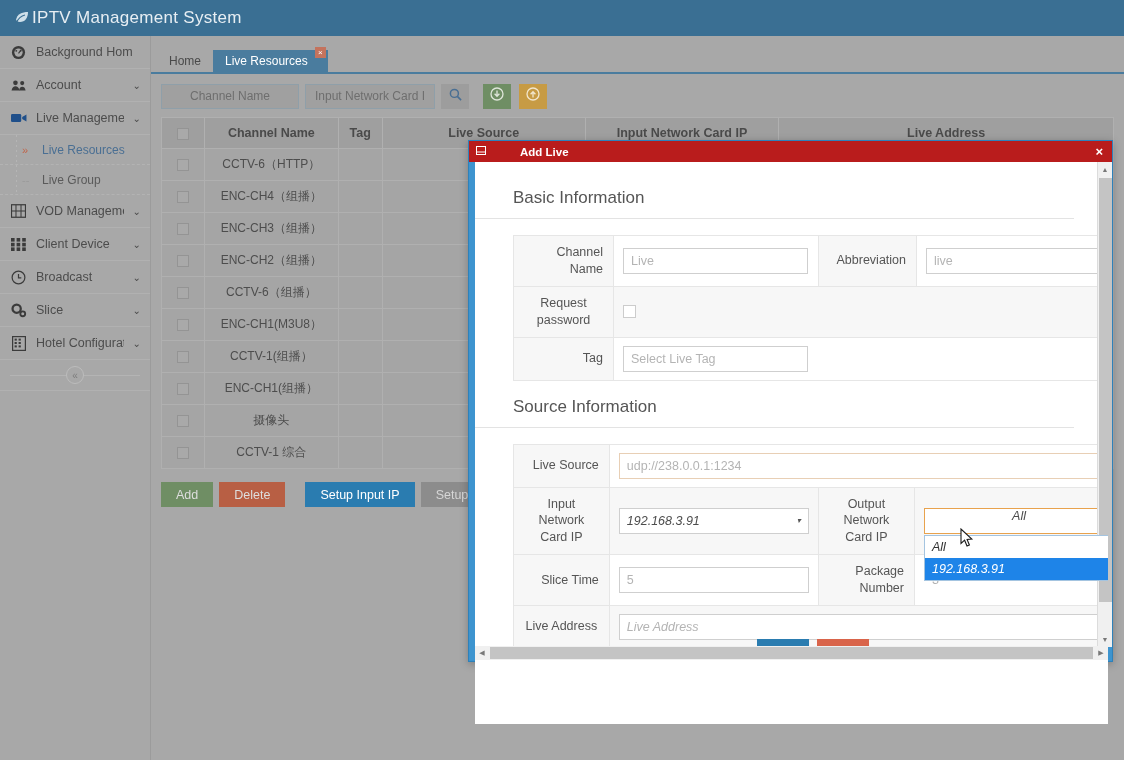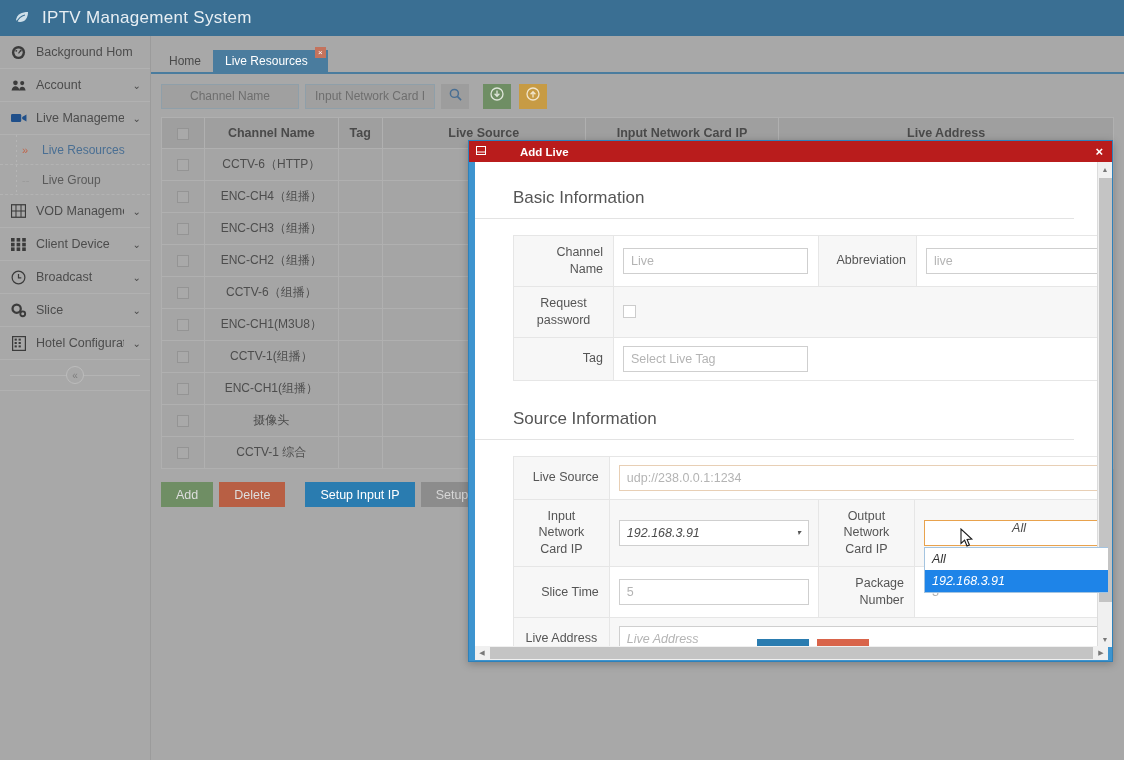--- a/index.html
+++ b/index.html
@@ -8,21 +8,21 @@
     font-family: "Liberation Sans", sans-serif;
     overflow: hidden;
     background: #ffffff;
   }
   #app { position: relative; width: 1124px; height: 760px; }
 
   
   .topbar {
     position: absolute; left: 0; top: 0; width: 1124px; height: 36px;
     background: #3a6f93;
-    display: flex; align-items: center; gap: 10px; padding-left: 12px;
+    display: flex; align-items: center; padding-left: 12px;
   }
   .topbar .logo {
     width: 20px; height: 20px; display: flex; align-items: center; justify-content: center;
   }
   .topbar .title {
     color: #e7eef3; font-size: 17px; letter-spacing: .3px;
   }
 
   
   .sidebar {
@@ -147,31 +147,31 @@
   }
   .modal-head {
     height: 21px; background: #b91c1c; color: #fff;
     display: flex; align-items: center; padding: 0 7px; font-size: 11.5px; font-weight: bold; gap: 30px;
   }
   .modal-head .mico { margin-right: 4px; font-size: 10px; }
   .modal-head .mclose {
     margin-left: auto; cursor: pointer; font-size: 13px; color: #fff; padding-right: 2px;
   }
   .modal-body {
-    position: absolute; left: 6px; top: 21px; width: 633px; height: 485px;
+    position: absolute; left: 6px; top: 21px; width: 633px; height: 562px;
     background: #fff; overflow: hidden;
   }
   .modal-inner { position: absolute; left: 0; top: 0; width: 617px; height: 485px; padding: 0 0 0 0; }
 
   .sec-title {
     font-size: 17px; color: #555; font-weight: normal;
     padding: 26px 0 10px 38px; border-bottom: 1px solid #e3e3e3;
     margin: 0 18px 0 0;
   }
-  .sec-title.src { padding-top: 28px; }
+  .sec-title.src { padding-top: 16px; }
 
   .ftable { width: 100%; border-collapse: collapse; margin-top: 16px; }
   .ftable td { border: 1px solid #e6e6e6; font-size: 12.5px; vertical-align: middle; }
   .ftable td.lab {
     width: 100px; background: #f7f7f7; color: #555; text-align: right;
     padding: 8px 10px; line-height: 1.35;
   }
   .ftable td.fld { padding: 8px 9px; background: #fff; }
   .ftable td.fld.alt { background: #f7f7f7; font-style: italic; }
   .ftable tr.alt td.fld, .ftable tr.alt td.lab { background: #f7f7f7; text-align: center; }

